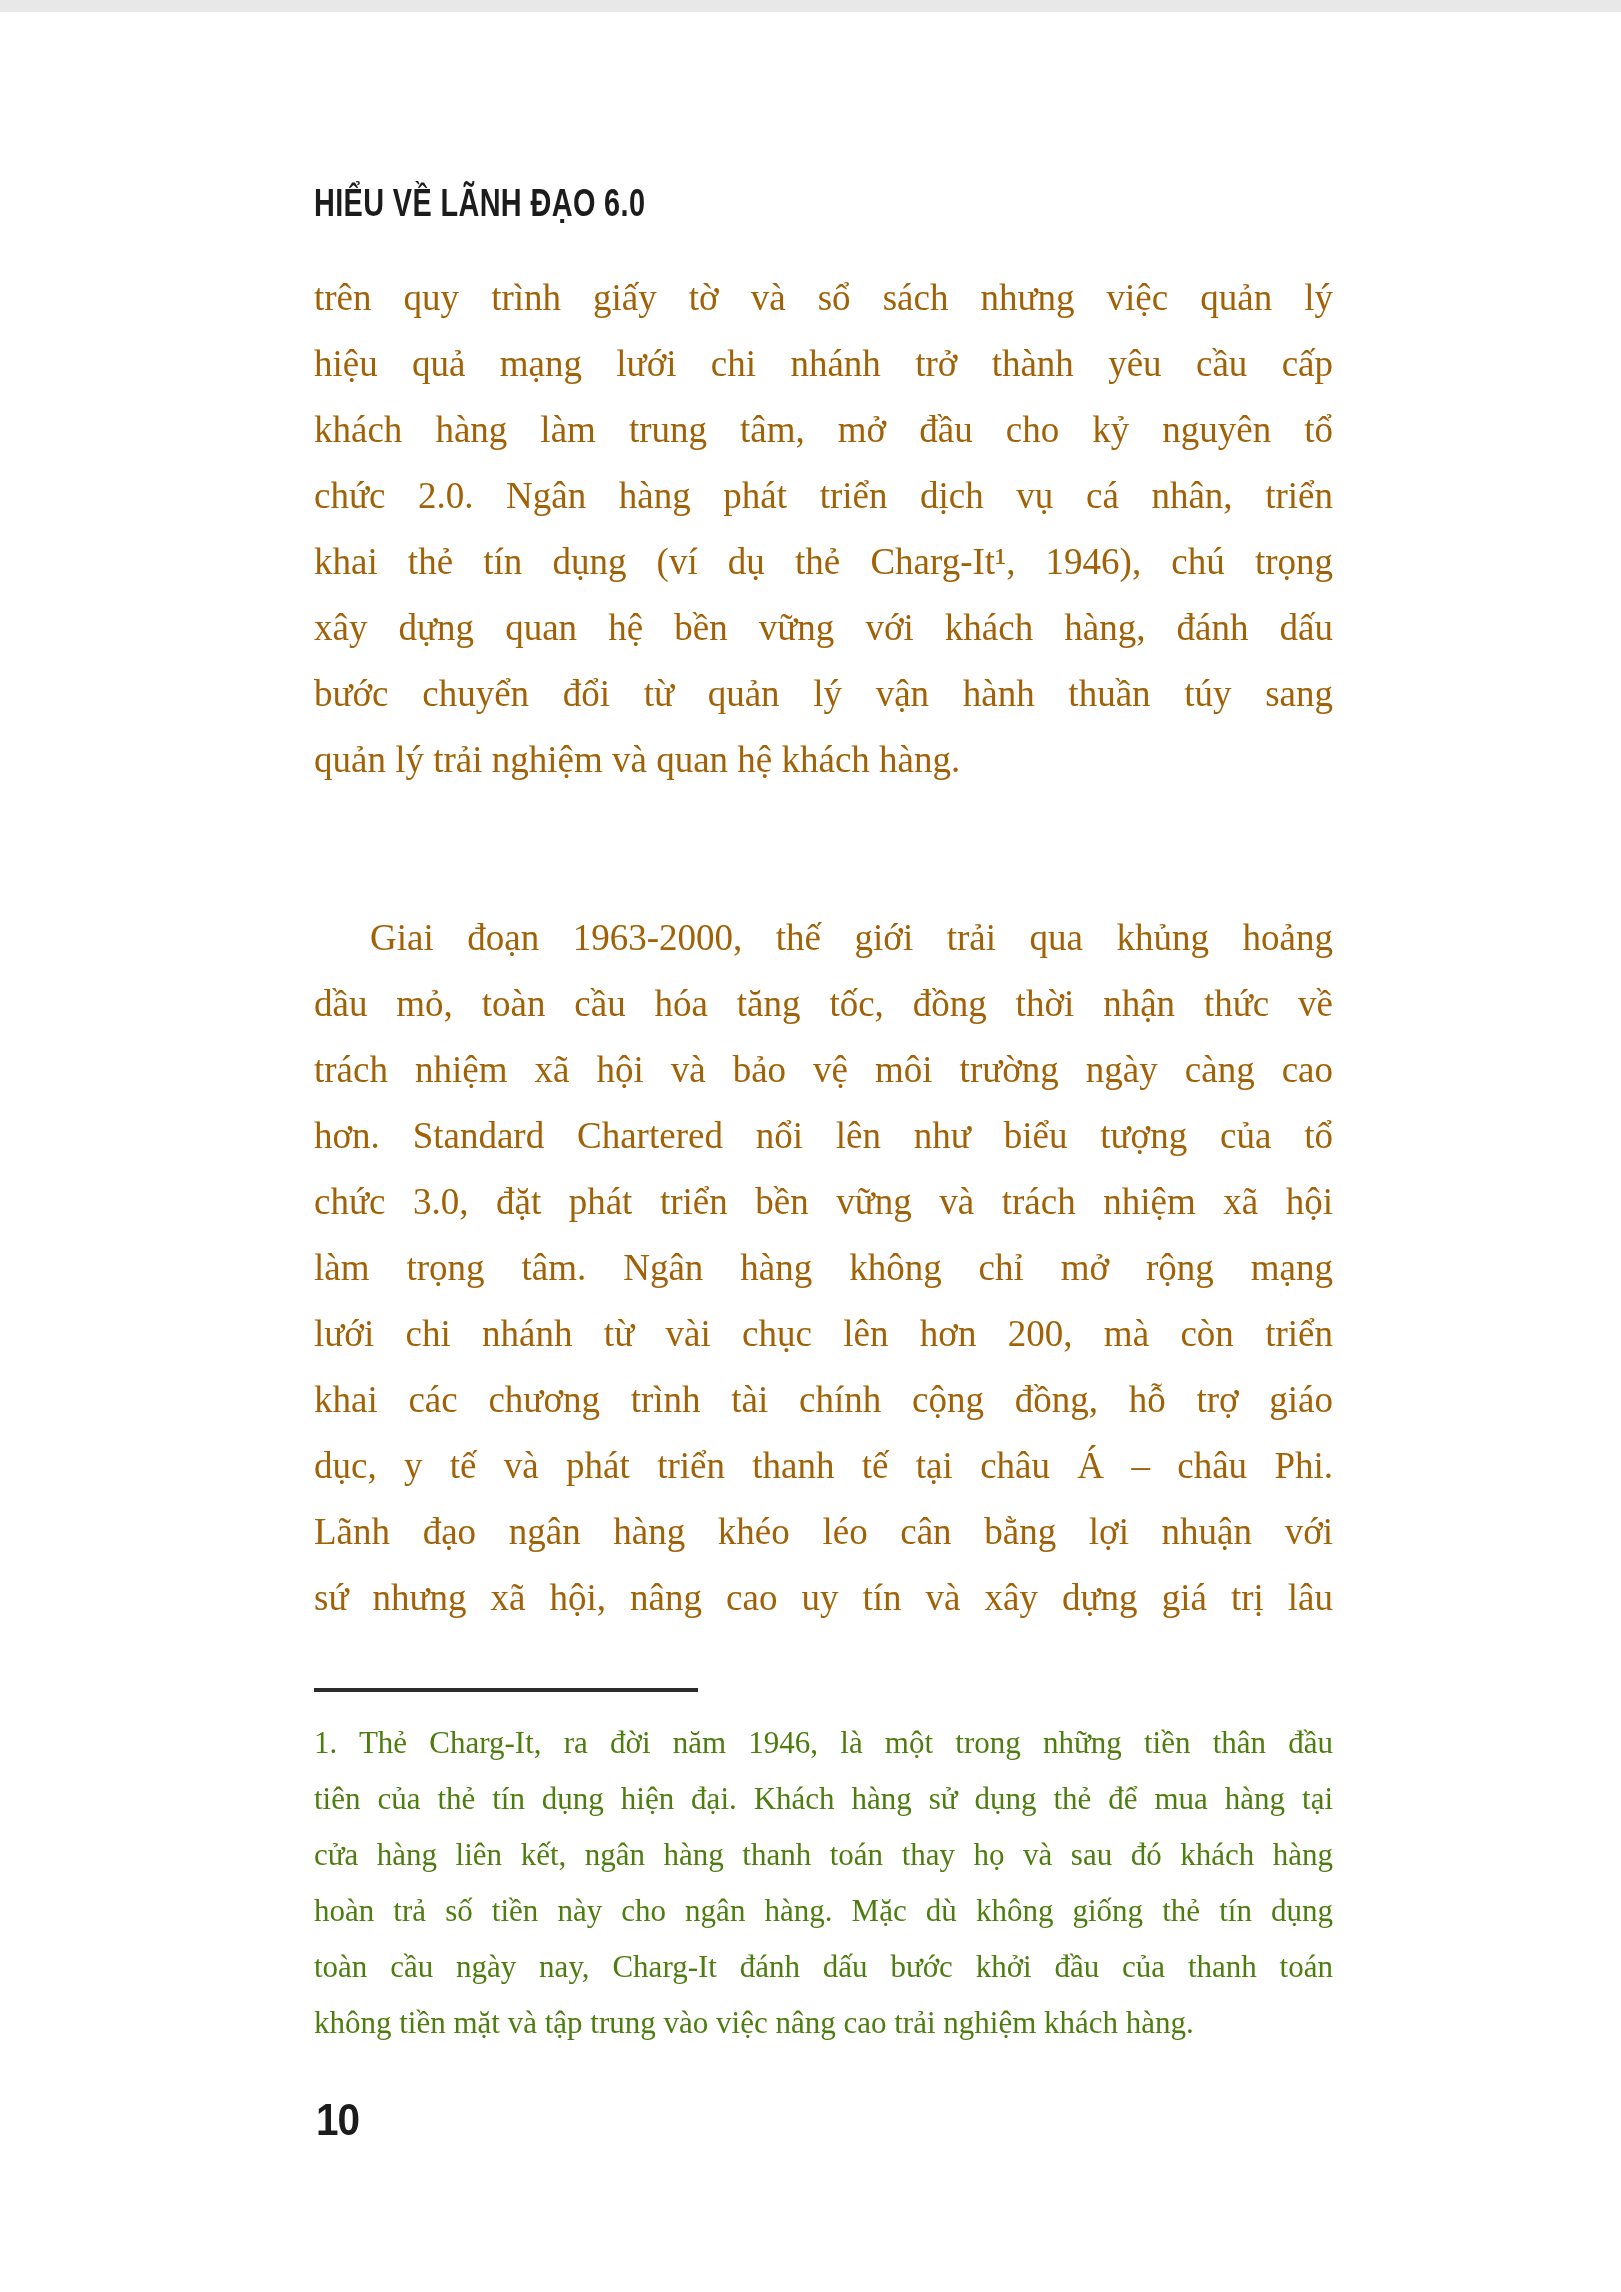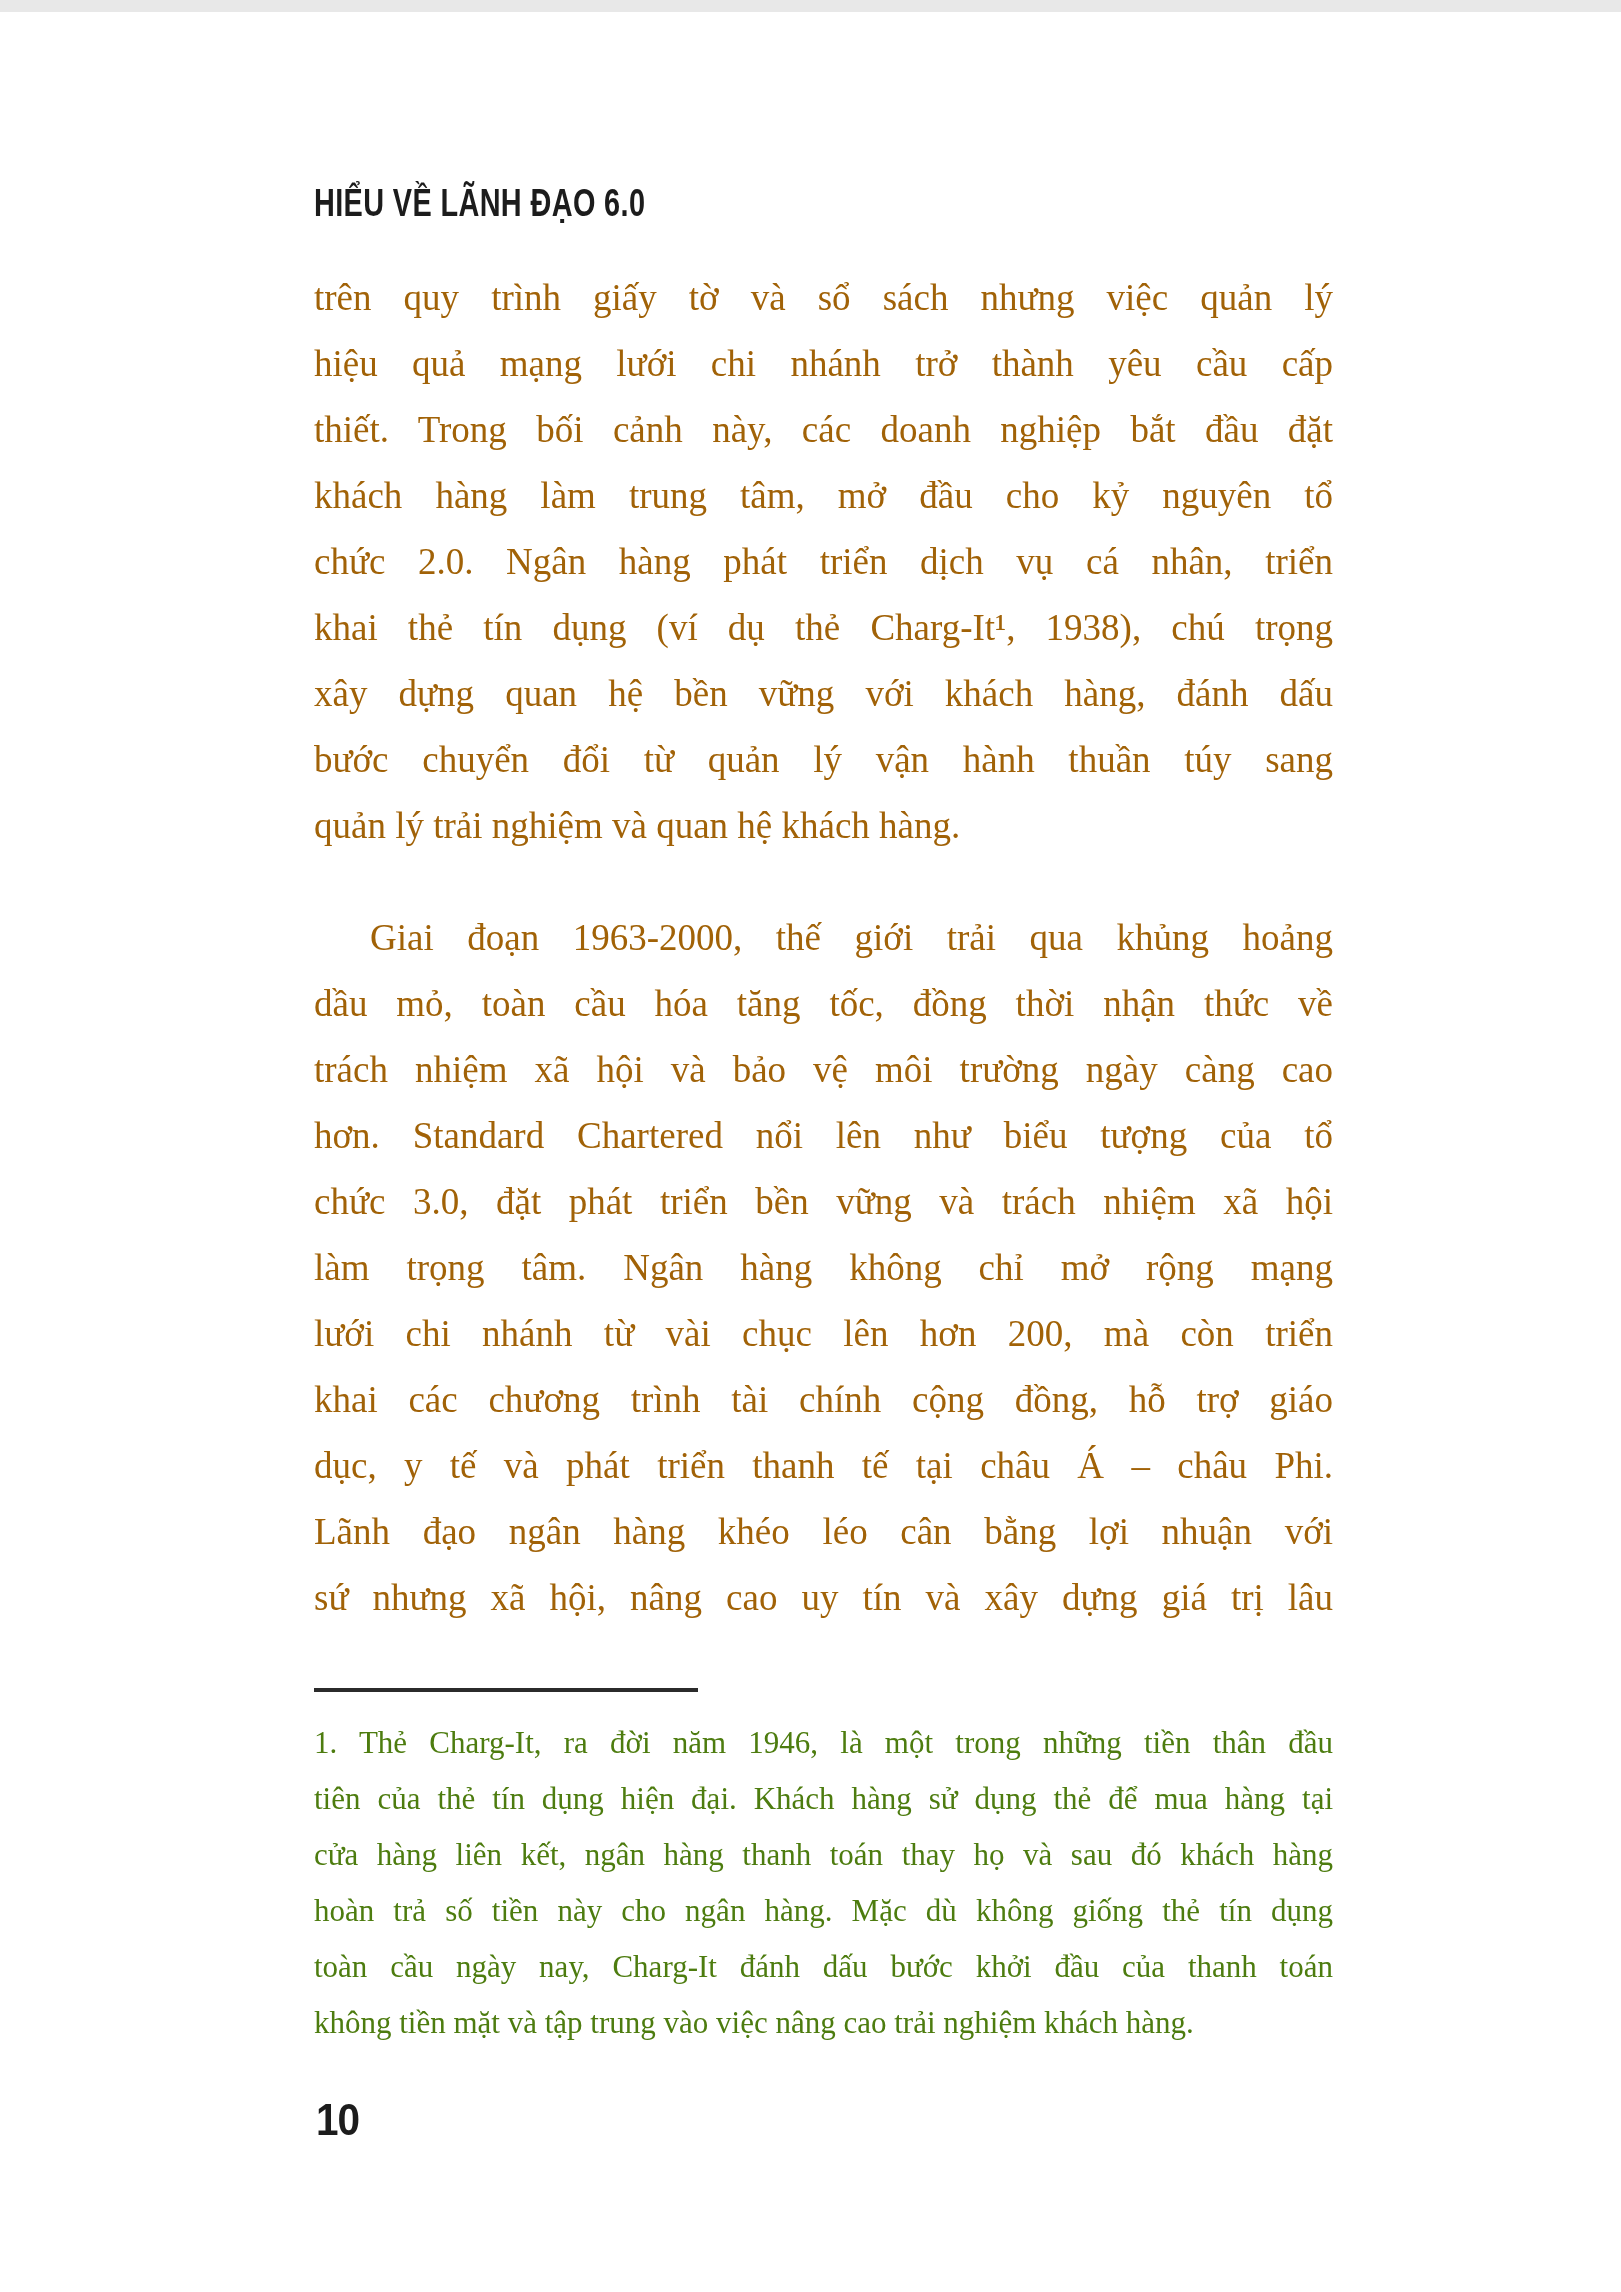--- a/index.html
+++ b/index.html
@@ -95,24 +95,23 @@
 <div class="page">
 
   <div class="running-header">
     <span class="hdr-inner">HIỂU VỀ LÃNH ĐẠO 6.0</span>
   </div>
 
   <div class="body-text">
     <div class="para p1 no-justify-last">
         <div class="tline">trên quy trình giấy tờ và sổ sách nhưng việc quản lý</div>
         <div class="tline">hiệu quả mạng lưới chi nhánh trở thành yêu cầu cấp</div>
-        <div class="tline">thiết. Trong bối cảnh này, các doanh nghiệp bắt đầu đặt</div>
         <div class="tline">khách hàng làm trung tâm, mở đầu cho kỷ nguyên tổ</div>
         <div class="tline">chức 2.0. Ngân hàng phát triển dịch vụ cá nhân, triển</div>
-        <div class="tline">khai thẻ tín dụng (ví dụ thẻ Charg-It¹, 1938), chú trọng</div>
+        <div class="tline">khai thẻ tín dụng (ví dụ thẻ Charg-It¹, 1946), chú trọng</div>
         <div class="tline">xây dựng quan hệ bền vững với khách hàng, đánh dấu</div>
         <div class="tline">bước chuyển đổi từ quản lý vận hành thuần túy sang</div>
         <div class="tline">quản lý trải nghiệm và quan hệ khách hàng.</div>
       </div>
     <div class="para p2 indent-first">
         <div class="tline">Giai đoạn 1963-2000, thế giới trải qua khủng hoảng</div>
         <div class="tline">dầu mỏ, toàn cầu hóa tăng tốc, đồng thời nhận thức về</div>
         <div class="tline">trách nhiệm xã hội và bảo vệ môi trường ngày càng cao</div>
         <div class="tline">hơn. Standard Chartered nổi lên như biểu tượng của tổ</div>
         <div class="tline">chức 3.0, đặt phát triển bền vững và trách nhiệm xã hội</div>

